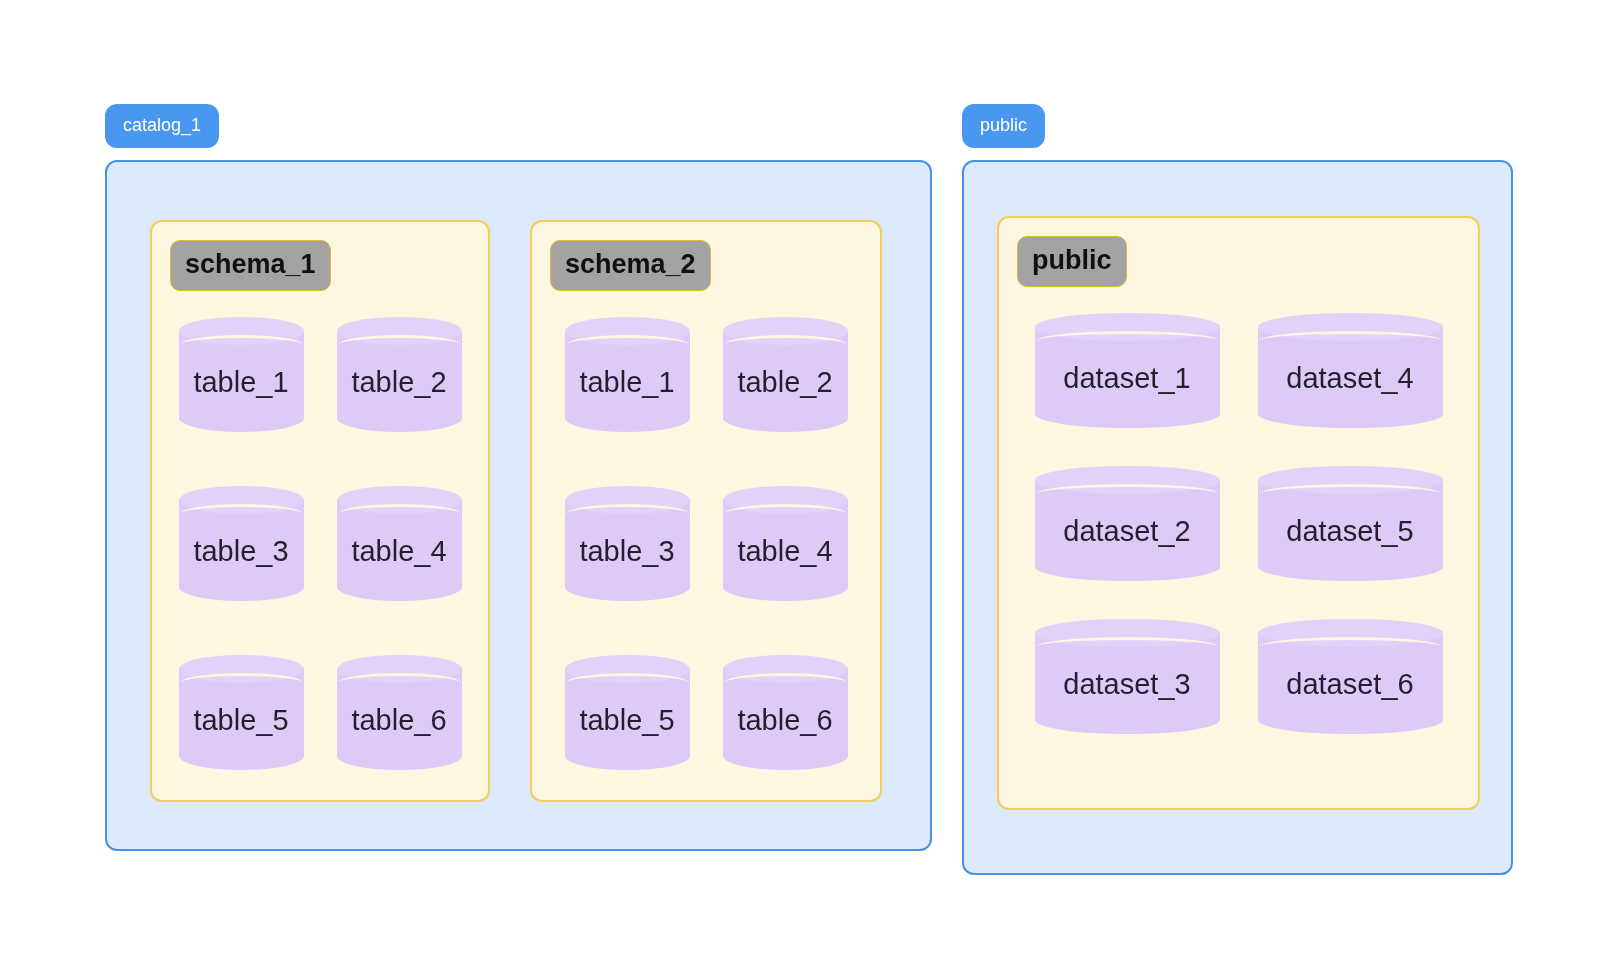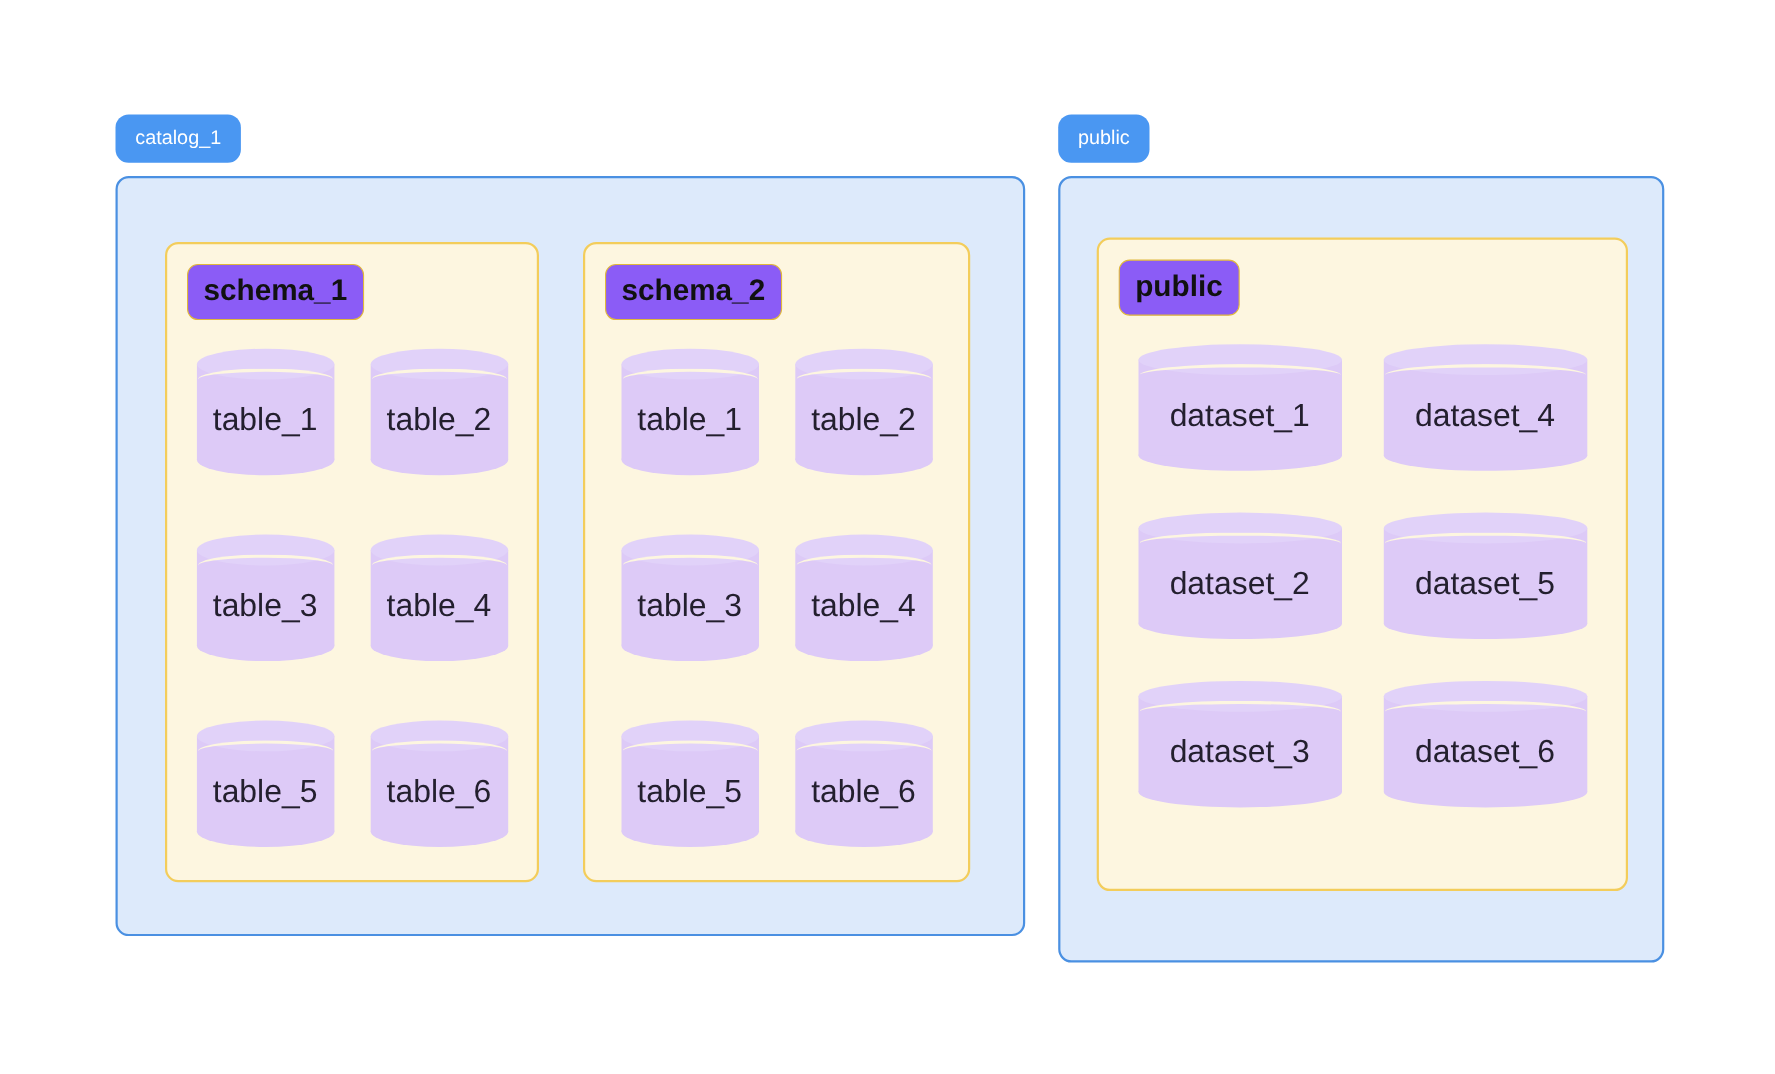--- a/index.html
+++ b/index.html
@@ -62,21 +62,21 @@
     border: 2px solid #f3cd5b;
     border-radius: 12px;
     box-sizing: border-box;
     position: relative;
     display: flex;
     flex-direction: column;
   }
   .schema-badge {
     display: inline-block;
     align-self: flex-start;
-    background: #8b5cf6;
+    background: #a3a3a3;
     border: 1px solid #e0b83c;
     color: #111111;
     font-size: 27px;
     font-weight: bold;
     line-height: 1;
     padding: 10px 14px 12px 14px;
     border-radius: 10px;
     white-space: nowrap;
     margin: 18px 0 0 18px;
     box-sizing: border-box;

